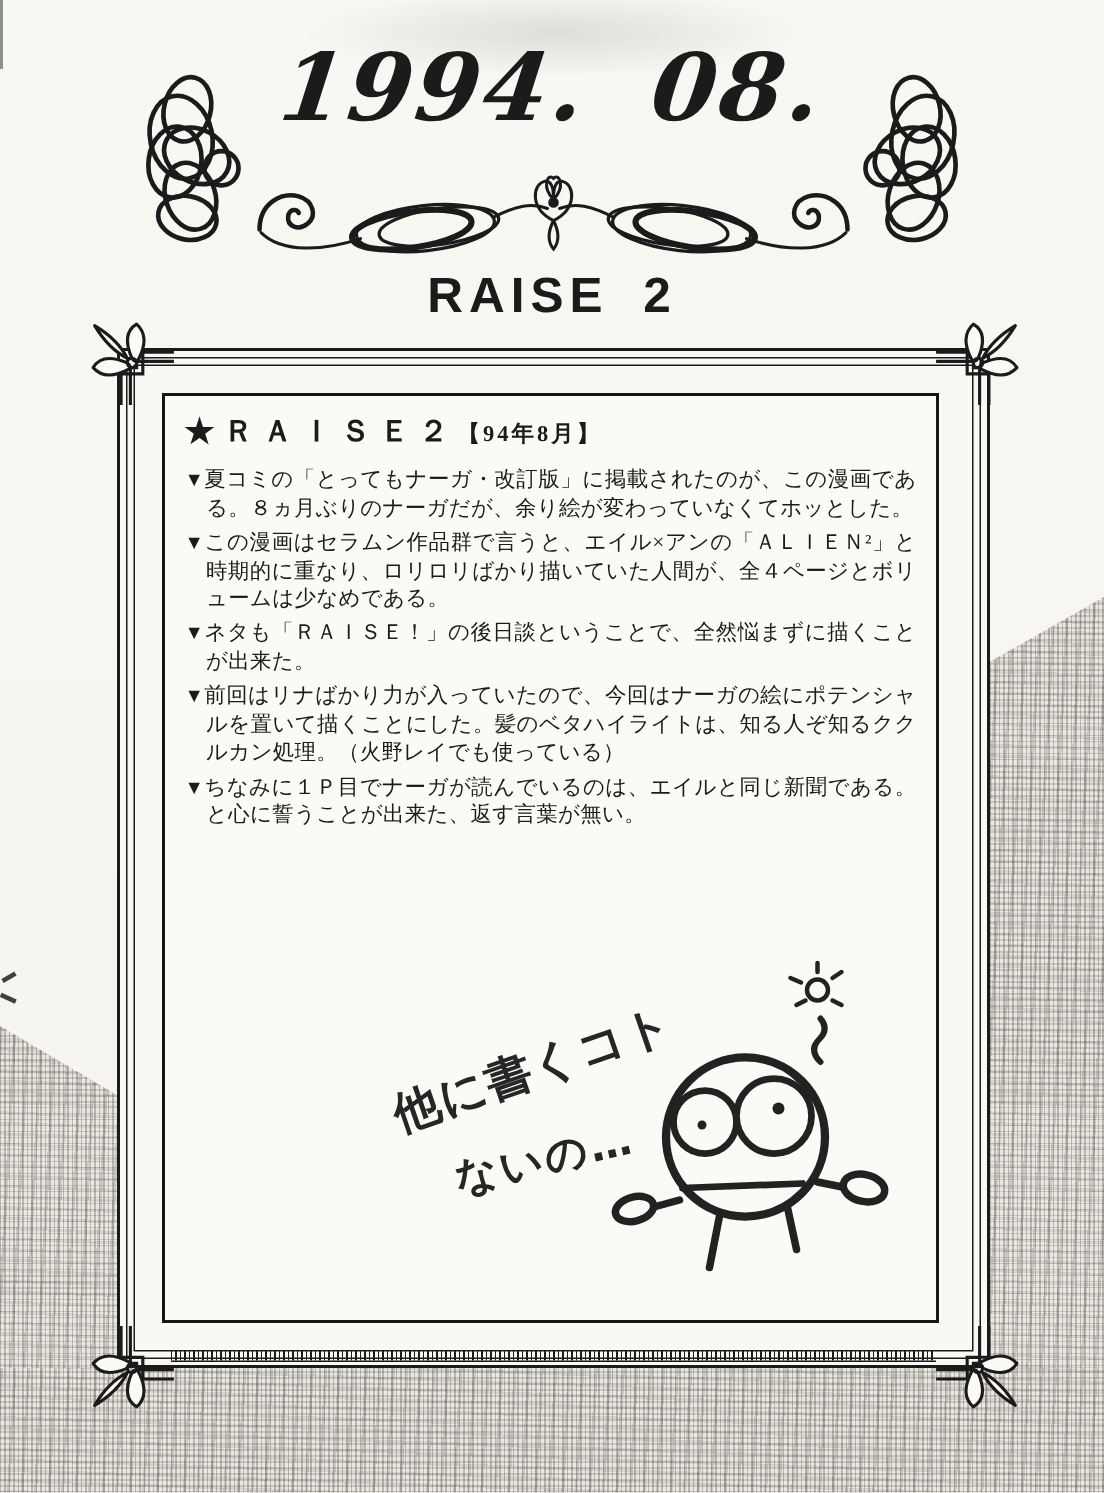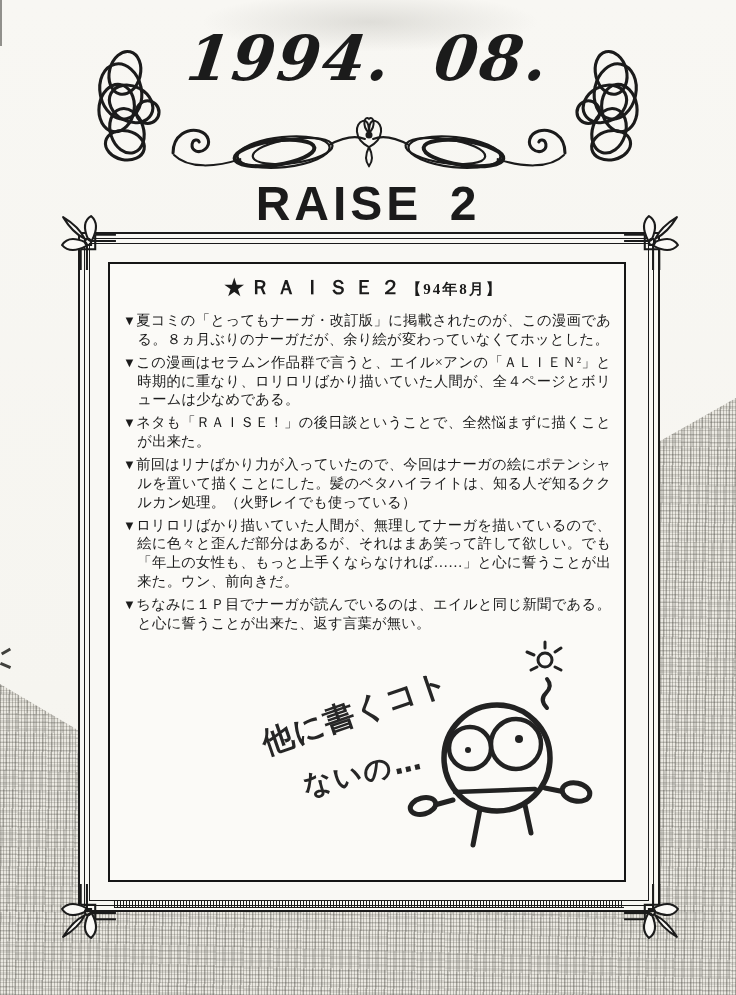--- a/index.html
+++ b/index.html
@@ -28,42 +28,42 @@
   .date-title{position:absolute;left:0;top:28px;width:736px;margin:0;
               text-align:center;font-family:"DejaVu Serif",serif;
               font-style:italic;font-weight:bold;font-size:62px;line-height:1;
               letter-spacing:2px;word-spacing:20px;transform:skewX(-7deg);}
   .flourish{position:absolute;width:92px;height:122px;}
   .flourish-left {left:82px; top:46px;}
   .flourish-right{left:562px;top:46px;transform:scaleX(-1);}
   .divider-svg{position:absolute;left:168px;top:110px;width:402px;height:64px;}
   .series-title{position:absolute;left:0;top:180px;width:736px;margin:0;
                 text-align:center;font-family:"Liberation Sans",sans-serif;
-                font-weight:bold;font-size:48px;line-height:1;
+                font-weight:bold;font-size:33px;line-height:1;
                 letter-spacing:4px;word-spacing:10px;}
 
   
   .frame{position:absolute;left:78px;top:232px;width:578px;height:676px;
          border:2px solid #1b1b1b;background:#f9f8f4;z-index:2;}
   .frame::before{content:"";position:absolute;inset:4px;border:1px solid #1b1b1b;}
   .frame::after {content:"";position:absolute;inset:9px;border:1px solid #1b1b1b;}
   .frame-ticks{position:absolute;left:34px;right:34px;bottom:2px;height:7px;
                background:repeating-linear-gradient(90deg,#1b1b1b 0 1px, rgba(0,0,0,0) 1px 3px);
                border-bottom:1px solid #1b1b1b;}
   .corner{position:absolute;width:58px;height:58px;z-index:4;}
   .corner-tl{left:60px; top:214px;}
   .corner-tr{left:622px;top:214px;transform:scaleX(-1);}
   .corner-bl{left:60px; top:882px;transform:scaleY(-1);}
   .corner-br{left:622px;top:882px;transform:rotate(180deg);}
 
   
   .panel{position:absolute;left:108px;top:262px;width:518px;height:620px;
          border:2px solid #161616;background:#fbfaf7;z-index:3;
          box-sizing:border-box;padding:8px 13px 0 13px;}
-  .panel-header{display:flex;justify-content:center;align-items:baseline;
+  .panel-header{display:flex;justify-content:flex-start;align-items:baseline;
                 margin:2px 7px 10px 0;}
   .panel-heading{font-size:20px;font-weight:bold;letter-spacing:6px;white-space:nowrap;}
   .panel-date{font-size:15px;font-weight:bold;letter-spacing:2px;white-space:nowrap;}
   .bullets{font-size:14.3px;line-height:1.32;letter-spacing:0.2px;text-align:justify;}
   .bullet{padding-left:1em;text-indent:-1em;margin:4px 0 1px 0;}
   .bullet .marker{font-size:13px;}
 
   
   .caption{position:absolute;z-index:5;font-family:"DejaVu Sans",sans-serif;
            font-weight:bold;color:#262626;white-space:nowrap;}
@@ -199,21 +199,20 @@
   <div class="panel">
     <div class="panel-header">
       <span class="panel-heading">★ＲＡＩＳＥ２</span>
       <span class="panel-date">【94年8月】</span>
     </div>
     <div class="bullets">
       <p class="bullet"><span class="marker">▼</span><span>夏コミの「とってもナーガ・改訂版」に掲載されたのが、この漫画である。８ヵ月ぶりのナーガだが、余り絵が変わっていなくてホッとした。</span></p>
       <p class="bullet"><span class="marker">▼</span><span>この漫画はセラムン作品群で言うと、エイル×アンの「ＡＬＩＥＮ²」と時期的に重なり、ロリロリばかり描いていた人間が、全４ページとボリュームは少なめである。</span></p>
       <p class="bullet"><span class="marker">▼</span><span>ネタも「ＲＡＩＳＥ！」の後日談ということで、全然悩まずに描くことが出来た。</span></p>
       <p class="bullet"><span class="marker">▼</span><span>前回はリナばかり力が入っていたので、今回はナーガの絵にポテンシャルを置いて描くことにした。髪のベタハイライトは、知る人ぞ知るククルカン処理。（火野レイでも使っている）</span></p>
-      <p class="bullet"><span class="marker">▼</span><span>ロリロリばかり描いていた人間が、無理してナーガを描いているので、絵に色々と歪んだ部分はあるが、それはまあ笑って許して欲しい。でも「年上の女性も、もっと上手くならなければ……」と心に誓うことが出来た。ウン、前向きだ。</span></p>
       <p class="bullet"><span class="marker">▼</span><span>ちなみに１Ｐ目でナーガが読んでいるのは、エイルと同じ新聞である。と心に誓うことが出来た、返す言葉が無い。</span></p>
     </div>
   </div>
 
   <div class="caption caption-1">他に書くコト</div>
   <div class="caption caption-2">ないの…</div>
 
   <svg class="doodle-svg" viewBox="0 0 240 240">
     <g fill="none" stroke="#222222" stroke-linecap="round">
 

